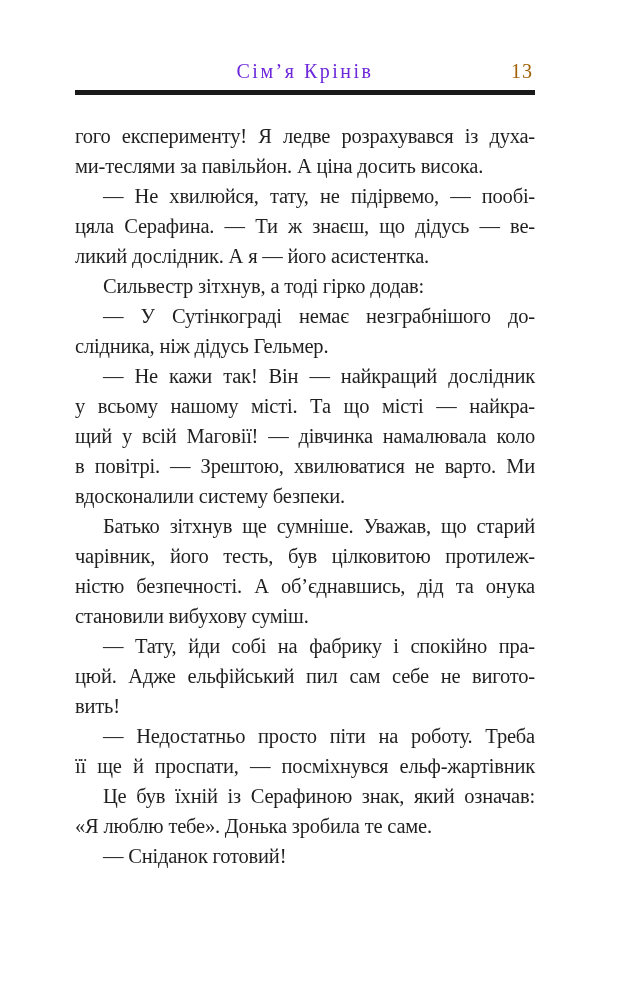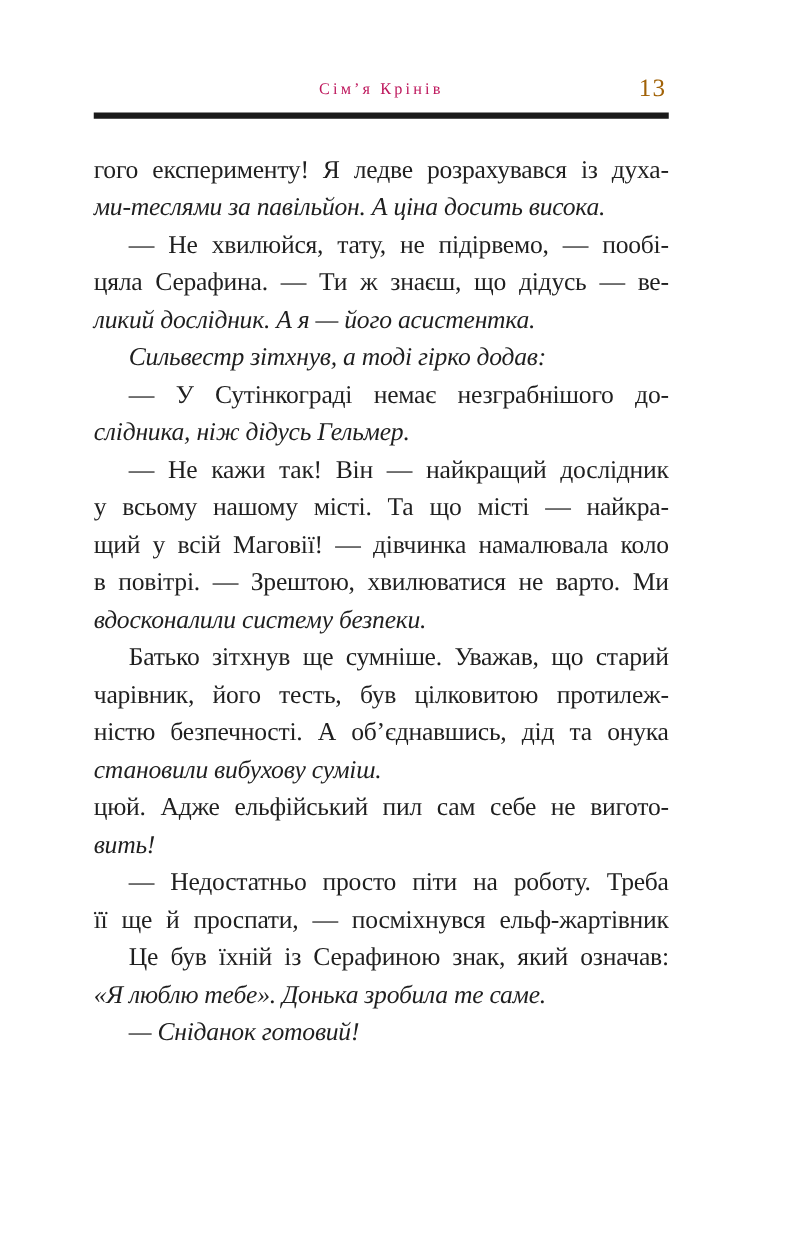--- a/index.html
+++ b/index.html
@@ -25,24 +25,24 @@
   .running-head {
     position: relative;
     height: 26px;
     color: #2b2b2b;
   }
   .running-title {
     position: absolute;
     left: 0;
     right: 0;
     text-align: center;
-    font-size: 13px;
+    font-size: 20px;
     letter-spacing: 2.5px;
     line-height: 26px;
-    color: #be185d;
+    color: #6d28d9;
   }
   .page-number {
     position: absolute;
     right: 2px;
     top: 0;
     font-size: 20px;
     letter-spacing: 1px;
     line-height: 26px;
     color: #a16207;
   }
@@ -58,21 +58,20 @@
     letter-spacing: -0.2px;
   }
   .line {
     line-height: 30px;
     text-align: justify;
     text-align-last: justify;
     white-space: normal;
   }
   .line.para-end {
     text-align-last: left;
-    font-style: italic;
   }
   .line.para-indent {
     text-indent: 28px;
   }
 </style>
 </head>
 <body>
 
 <div class="page">
   <div class="text-block">
@@ -92,20 +91,21 @@
         <div class="line para-end">слідника, ніж дідусь Гельмер.</div>
         <div class="line para-indent">— Не кажи так! Він — найкращий дослідник</div>
         <div class="line">у всьому нашому місті. Та що місті — найкра-</div>
         <div class="line">щий у всій Маговії! — дівчинка намалювала коло</div>
         <div class="line">в повітрі. — Зрештою, хвилюватися не варто. Ми</div>
         <div class="line para-end">вдосконалили систему безпеки.</div>
         <div class="line para-indent">Батько зітхнув ще сумніше. Уважав, що старий</div>
         <div class="line">чарівник, його тесть, був цілковитою протилеж-</div>
         <div class="line">ністю безпечності. А об’єднавшись, дід та онука</div>
         <div class="line para-end">становили вибухову суміш.</div>
+        <div class="line para-indent">— Тату, йди собі на фабрику і спокійно пра-</div>
         <div class="line">цюй. Адже ельфійський пил сам себе не вигото-</div>
         <div class="line para-end">вить!</div>
         <div class="line para-indent">— Недостатньо просто піти на роботу. Треба</div>
         <div class="line">її ще й проспати, — посміхнувся ельф-жартівник</div>
         <div class="line para-indent">Це був їхній із Серафиною знак, який означав:</div>
         <div class="line para-end">«Я люблю тебе». Донька зробила те саме.</div>
         <div class="line para-indent para-end">— Сніданок готовий!</div>
       </div>
   </div>
 </div>

